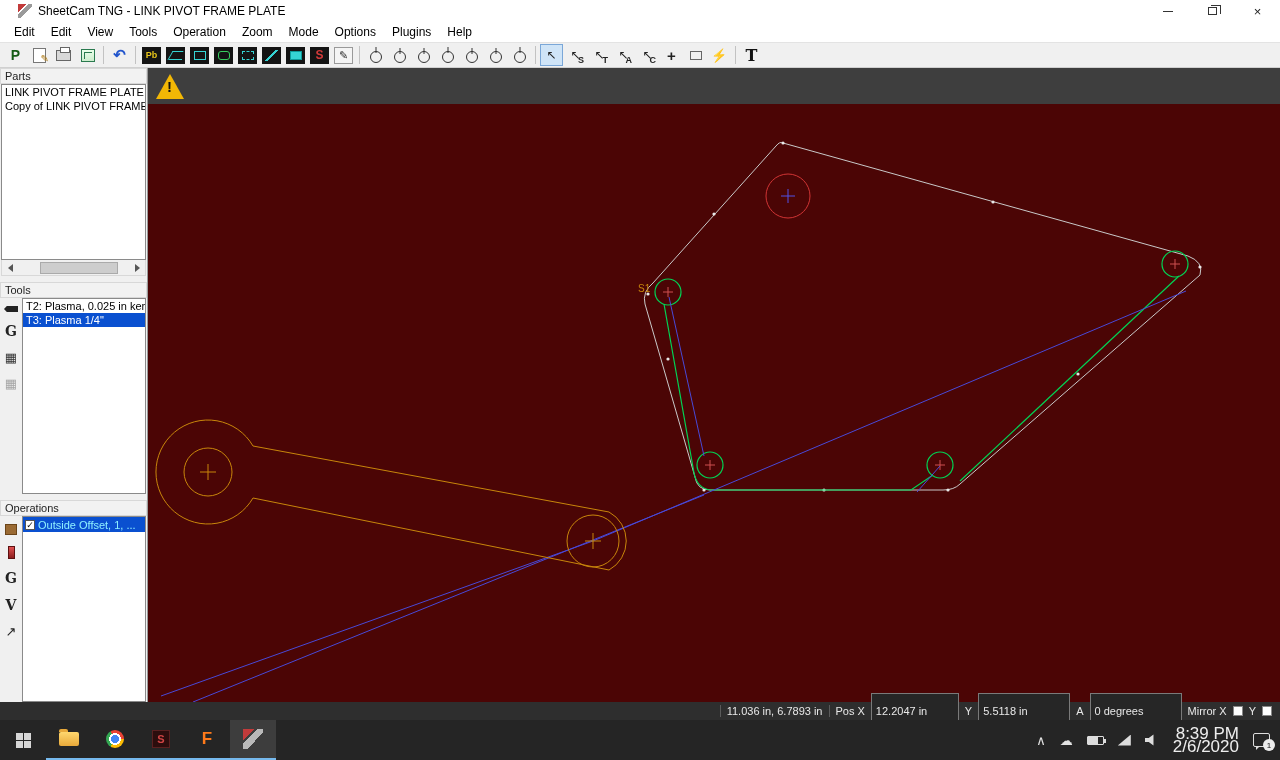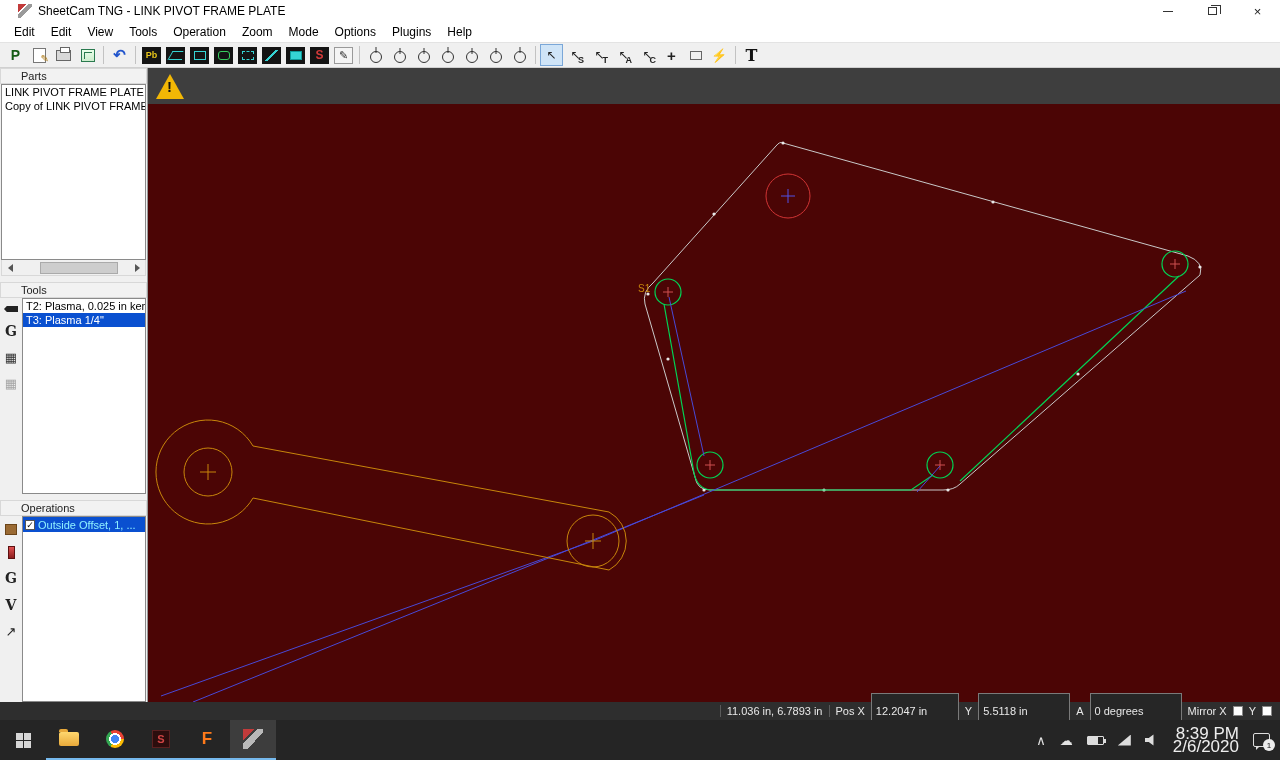--- a/index.html
+++ b/index.html
@@ -50,21 +50,21 @@
   .cur { font-size:12px; color:#222; }
   .cur-sub { position:absolute; right:2px; bottom:0; font-size:9px; font-weight:bold; color:#222; }
   .bolt { color:#c9a100; font-size:13px; }
   .text-T { font-family:"DejaVu Serif", serif; font-weight:bold; font-size:16px; color:#111; }
 
   
   .main { position:absolute; top:68px; left:0; right:0; bottom:58px; display:flex; }
 
   
   .left { width:148px; background:#f0f0f0; border-right:1px solid #9a9a9a; display:flex; flex-direction:column; }
-  .panel-header { height:16px; line-height:15px; font-size:11px; padding-left:20px; background:#f2f2f2; border:1px solid #d8d8d8; color:#222; }
+  .panel-header { height:16px; line-height:15px; font-size:11px; padding-left:4px; background:#f2f2f2; border:1px solid #d8d8d8; color:#222; }
   .parts-list { height:176px; margin:0 1px; background:#fff; border:1px solid #8a8a8a; overflow:hidden; }
   .list-row { height:14px; line-height:14px; font-size:11px; padding-left:3px; white-space:nowrap; overflow:hidden; }
   .list-row.selected { background:#0a50d0; color:#fff; }
   .hscroll { height:16px; margin:0 1px; background:#f0f0f0; display:flex; align-items:center; border:1px solid #d8d8d8; border-top:none; }
   .scroll-arrow { width:16px; height:14px; display:flex; align-items:center; justify-content:center; background:#f0f0f0; }
   .tri-l { width:0; height:0; border-top:4px solid transparent; border-bottom:4px solid transparent; border-right:5px solid #555; }
   .tri-r { width:0; height:0; border-top:4px solid transparent; border-bottom:4px solid transparent; border-left:5px solid #555; }
   .scroll-track { flex:1; height:14px; position:relative; }
   .scroll-thumb { position:absolute; left:22px; top:1px; width:78px; height:12px; background:#cdcdcd; border:1px solid #aaa; }
   .section-gap { height:6px; }

